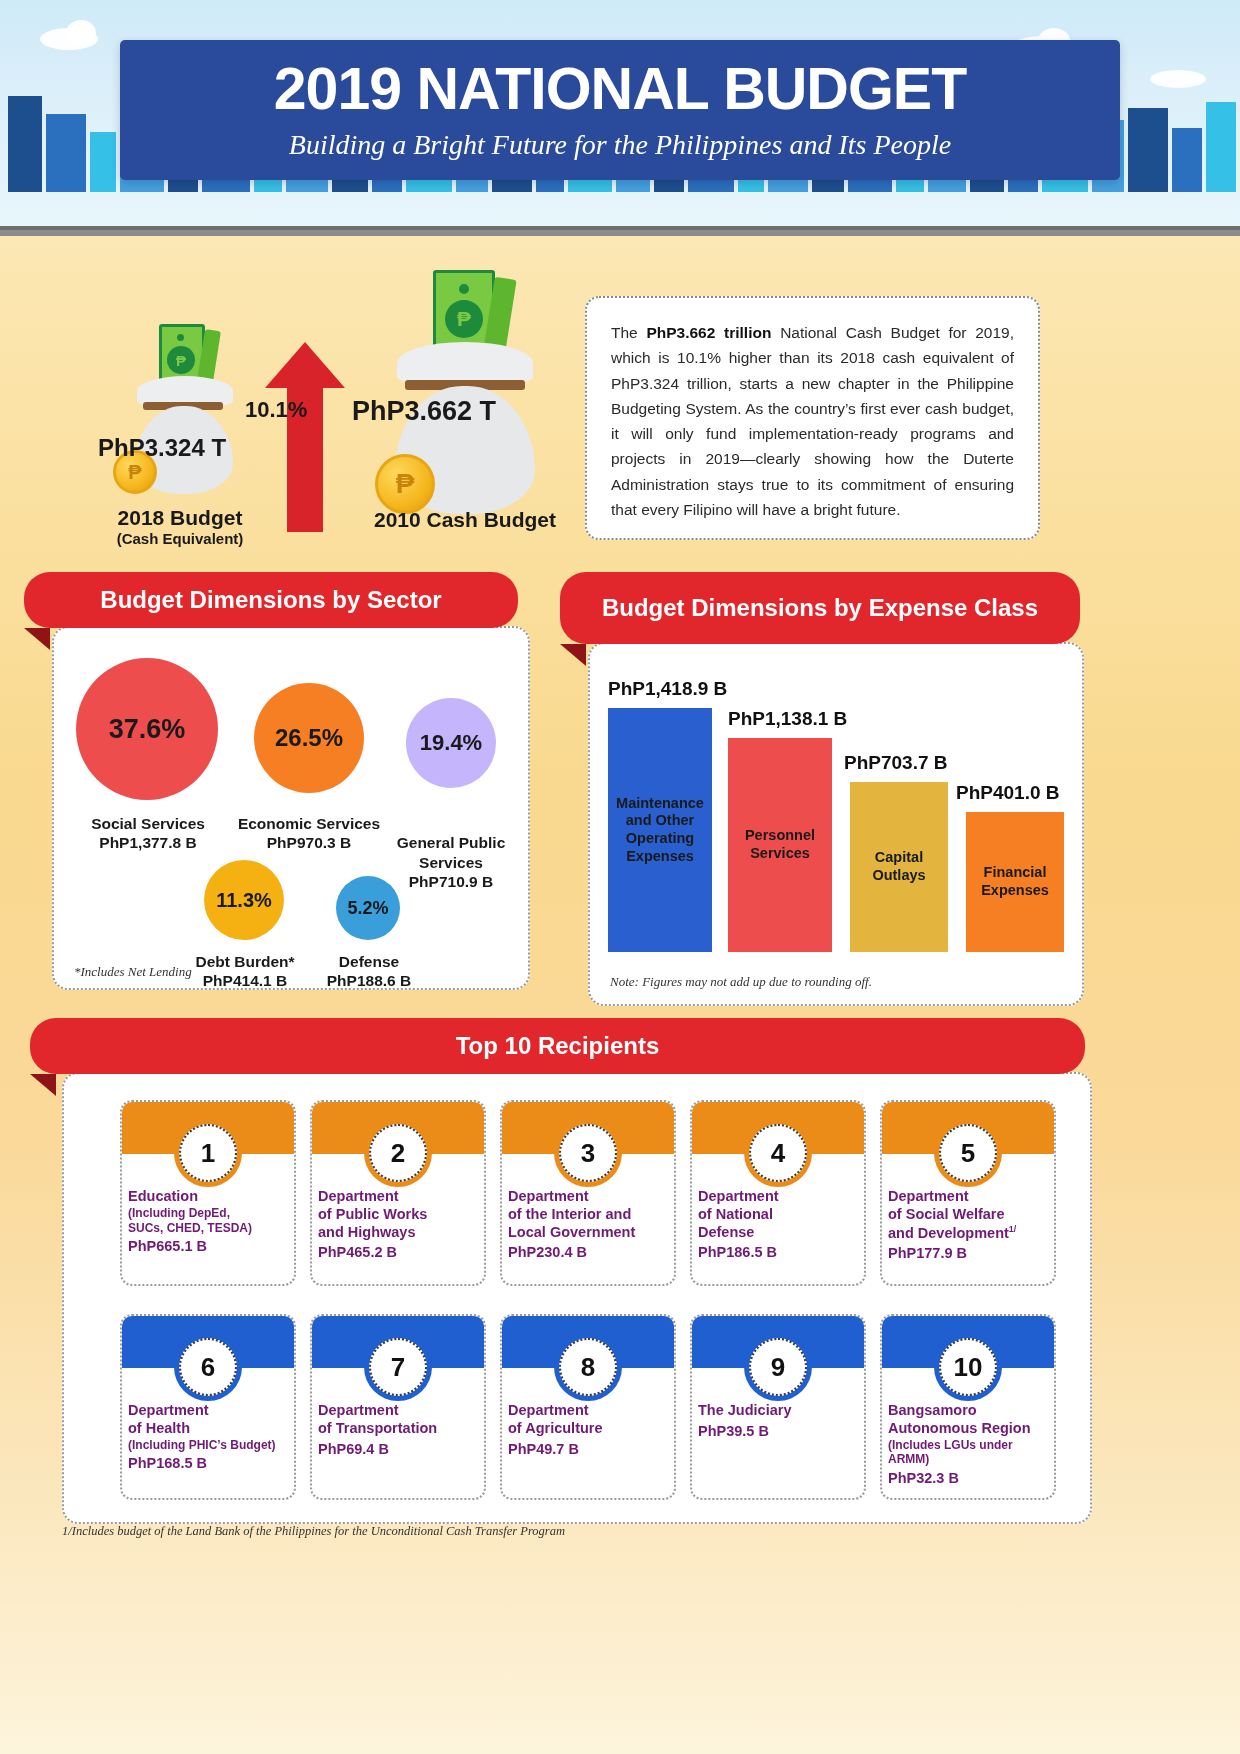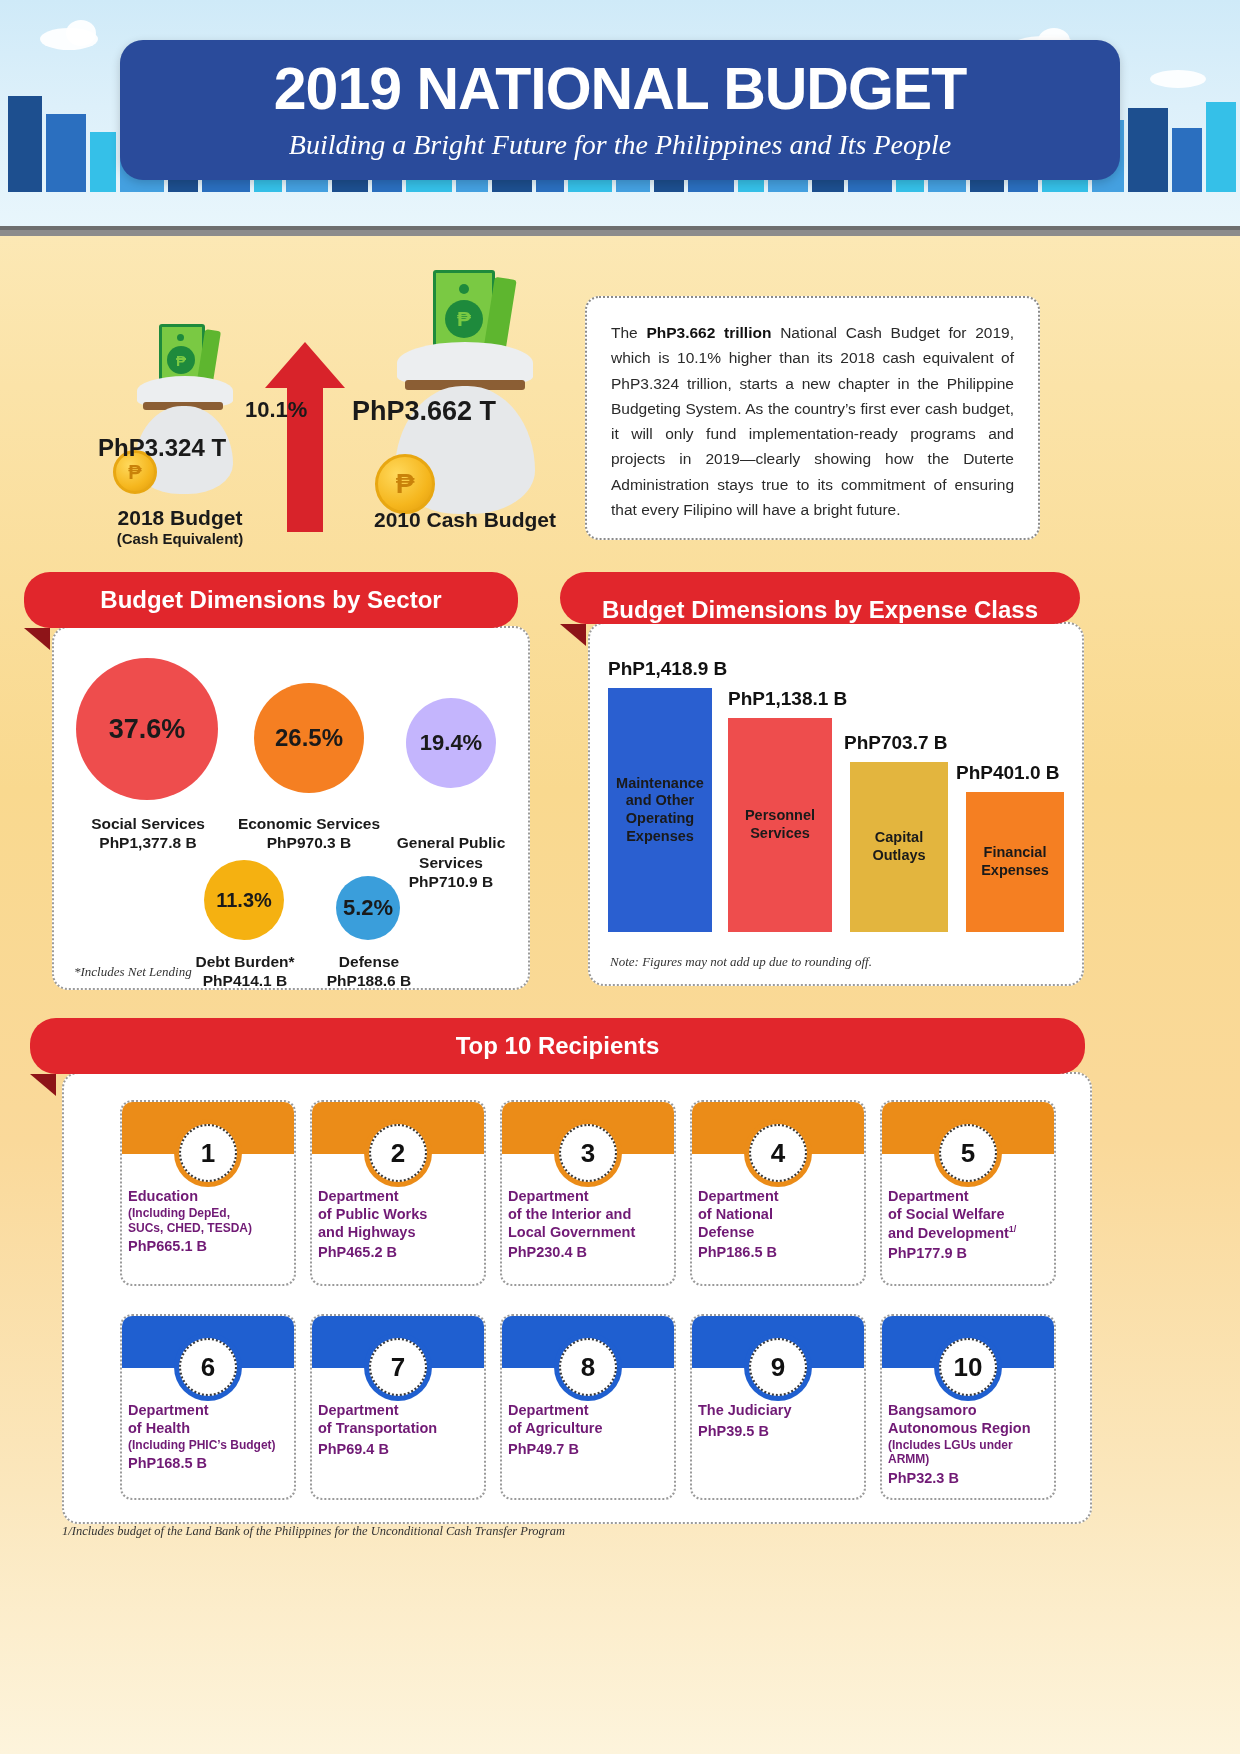--- a/index.html
+++ b/index.html
@@ -22,21 +22,21 @@
   .bld.dark { background:#1d4f8f; }
   .bld.light { background:#44a0e0; }
   .bld.cy { background:#35c0e8; }
   .road {
     position:absolute; top:226px; left:0; width:1240px; height:26px;
     background:#8c8c8c; border-top:4px solid #6e6e6e;
   }
 
   .title-card {
     position:absolute; top:40px; left:120px; width:1000px; height:140px;
-    background:#2a4b9b; border-radius:23px;
+    background:#2a4b9b; border-radius:5px;
     box-shadow:0 3px 10px rgba(0,0,0,.18);
     display:flex; flex-direction:column; align-items:center; justify-content:center;
     z-index:6;
   }
   .title-main {
     color:#ffffff; font-size:59px; font-weight:bold; letter-spacing:-1px;
     line-height:1; font-family:"Liberation Sans", sans-serif;
   }
   .title-sub {
     color:#ffffff; font-size:28px; font-style:italic; margin-top:10px;
@@ -312,34 +312,34 @@
     </div>
 
     <div class="bubble" style="left:150px; top:232px; width:80px; height:80px; background:#f5b111; font-size:20px;">
       <span>11.3%</span>
     </div>
     <div class="bub-label" style="left:118px; top:324px; width:146px;">
       <span>Debt Burden*</span>
       <span class="amt">PhP414.1 B</span>
     </div>
 
-    <div class="bubble" style="left:282px; top:248px; width:64px; height:64px; background:#3a9edb; font-size:22px;">
+    <div class="bubble" style="left:282px; top:248px; width:64px; height:64px; background:#3a9edb; font-size:18px;">
       <span>5.2%</span>
     </div>
     <div class="bub-label" style="left:254px; top:324px; width:122px;">
       <span>Defense</span>
       <span class="amt">PhP188.6 B</span>
     </div>
 
     <div class="foot-note" style="left:20px; top:336px;">*Includes Net Lending</div>
   </div>
 </div>
 
 <div class="panel" style="left:560px; top:572px; width:520px; height:420px;">
-  <div class="ribbon" style="width:520px; height:52px;align-items:flex-end;">
+  <div class="ribbon" style="width:520px; height:72px;">
     <span>Budget Dimensions by Expense Class</span>
     <div class="ribbon-fold"></div>
   </div>
   <div class="panel-body" style="width:496px; height:364px; margin-left:28px; margin-top:-2px;">
 
     <div class="bar-area" style="left:18px; top:38px; width:460px; height:270px;">
       <div class="bar-value" style="left:0px;   top:-4px;">PhP1,418.9 B</div>
       <div class="bar" style="left:0px; width:104px; height:244px; background:#2a5fd0;">
         <div class="bar-label">Maintenance and Other Operating Expenses</div>
       </div>

